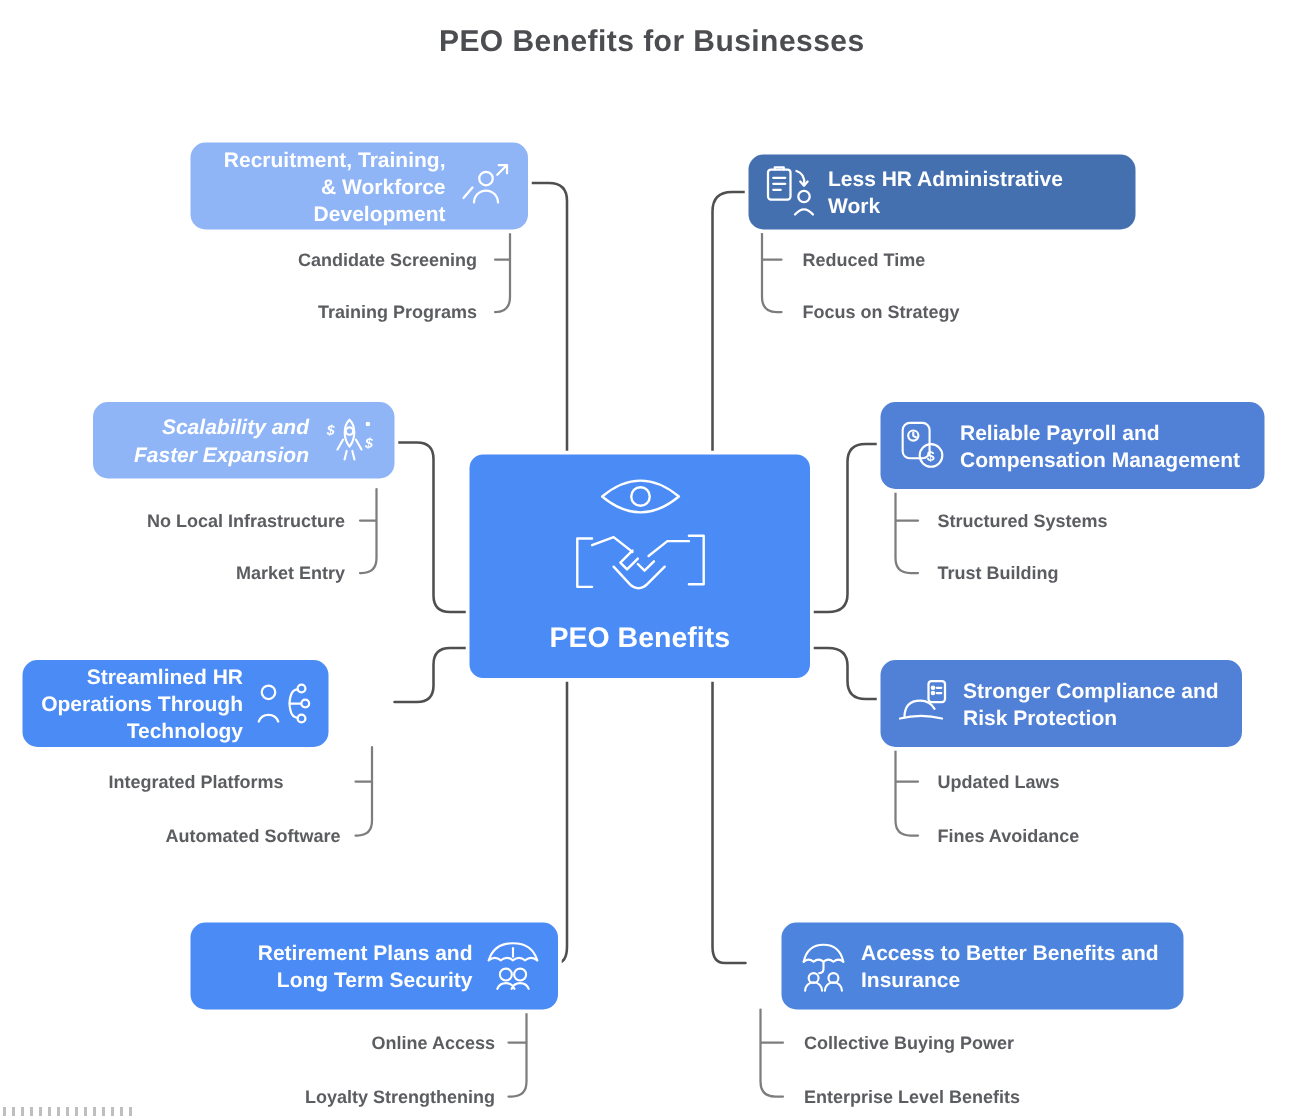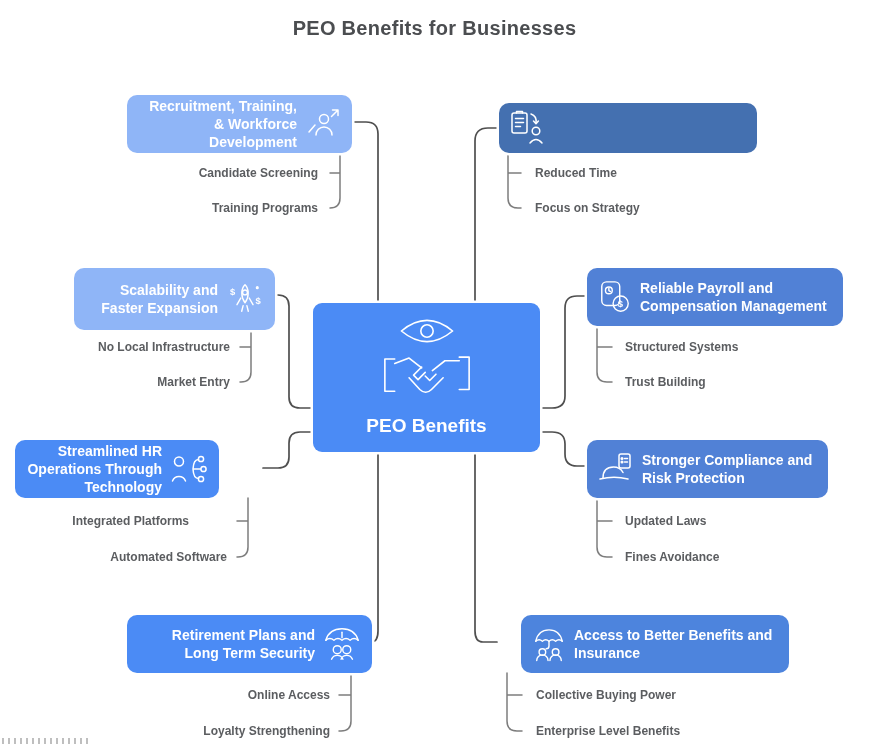--- a/index.html
+++ b/index.html
@@ -21,21 +21,21 @@
   .node.side-right{text-align:left;}
 
   .c-light{background:#8fb5f7;}
   .c-bright{background:#4b8bf5;}
   .c-dark{background:#4470b0;}
   .c-med{background:#5181d6;}
   .c-med2{background:#4d84dd;margin-left:24px;}
 
   #node-recruitment{left:127px;top:95px;width:225px;height:58px;}
   #node-lesshr{left:499px;top:103px;width:258px;height:50px;}
-  #node-scalability{left:74px;top:268px;width:201px;height:62px;}
+  #node-scalability{left:62px;top:268px;width:201px;height:51px;font-style:italic;}
   #node-payroll{left:587px;top:268px;width:256px;height:58px;}
   #node-streamlined{left:15px;top:440px;width:204px;height:58px;}
   #node-compliance{left:587px;top:440px;width:241px;height:58px;}
   #node-retirement{left:127px;top:615px;width:245px;height:58px;}
   #node-access{left:497px;top:615px;width:268px;height:58px;}
 
   #node-central{left:313px;top:303px;width:227px;height:149px;border-radius:9px;
                 flex-direction:column;justify-content:center;gap:4px;}
   #node-central .lbl{flex:0 0 auto;font-size:19px;margin-top:8px;}
   #node-central .icon-stack{display:flex;flex-direction:column;align-items:center;gap:4px;}
@@ -122,20 +122,21 @@
       <svg width="34" height="36" viewBox="0 0 34 36">
         <rect x="2" y="3" width="15" height="20" rx="2"></rect>
         <path d="M6.5 3 v-1.5 h6 V3"></path>
         <path d="M5.5 8.5 h8 M5.5 12.5 h8 M5.5 16.5 h5"></path>
         <path d="M21 4 q6 2 5 9"></path>
         <path d="M23.5 11 L26 13.8 l2.4 -2.8"></path>
         <circle cx="26" cy="21" r="3.8"></circle>
         <path d="M20 33 q6 -7 12 0"></path>
       </svg>
     </span>
+    <div class="lbl">Less HR Administrative Work</div>
   </div>
 
   <div class="node c-light side-left" id="node-scalability">
     <div class="lbl">Scalability and Faster Expansion</div>
     <span class="icon">
       <svg width="38" height="34" viewBox="0 0 40 36">
         <path d="M20 3 c4.5 4.5 4.5 13 0 19 c-4.5 -6 -4.5 -14.5 0 -19 Z"></path>
         <circle cx="20" cy="11" r="2.6"></circle>
         <path d="M15.5 17 l-4 7 M24.5 17 l4 7"></path>
         <path d="M18 25 l-1.5 6 M22 25 l1.5 6"></path>

